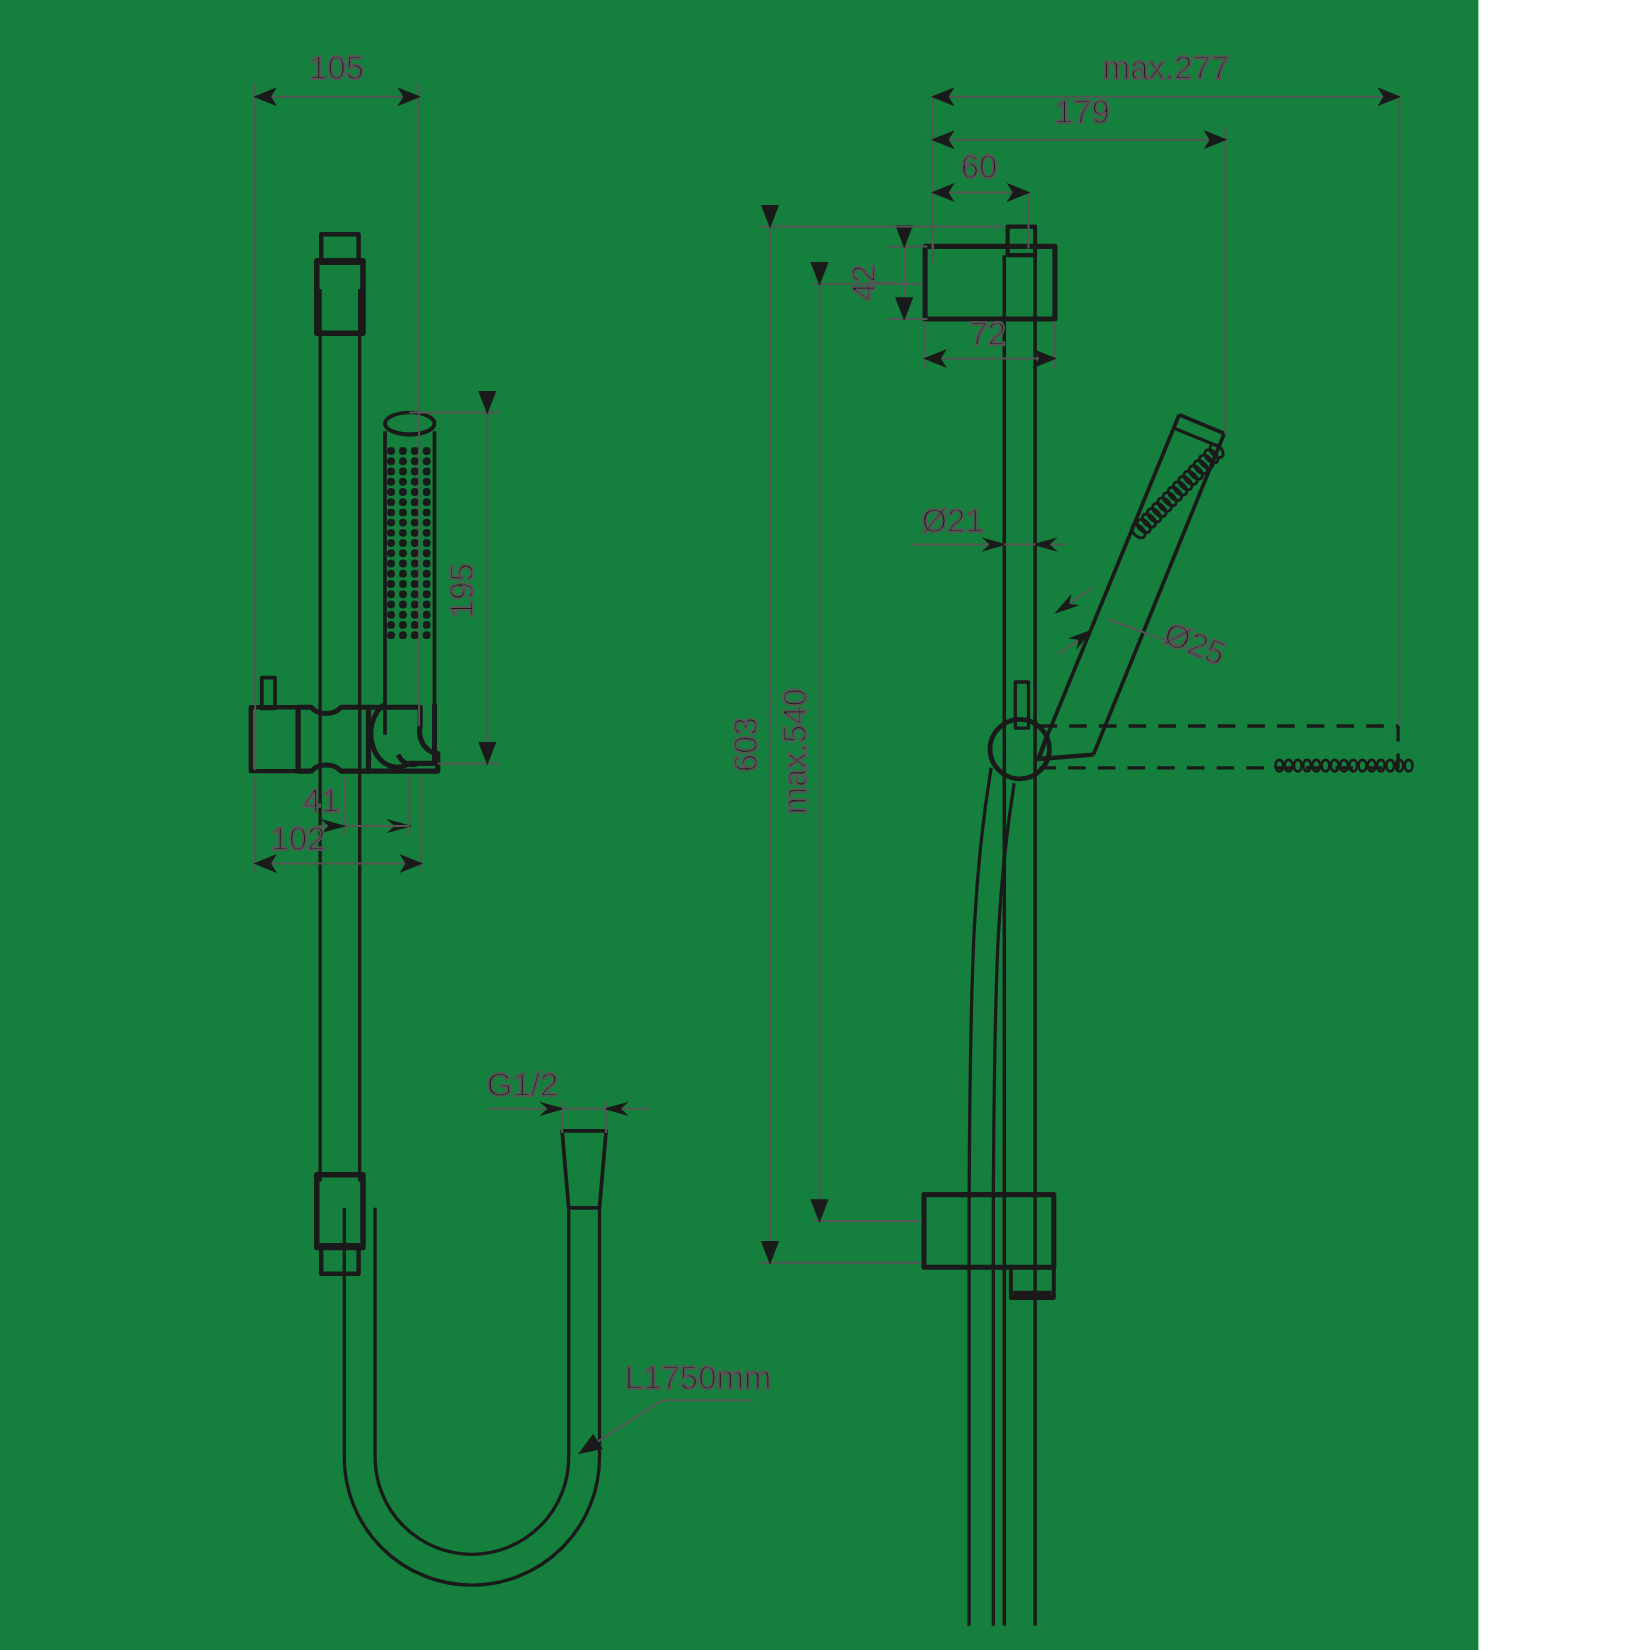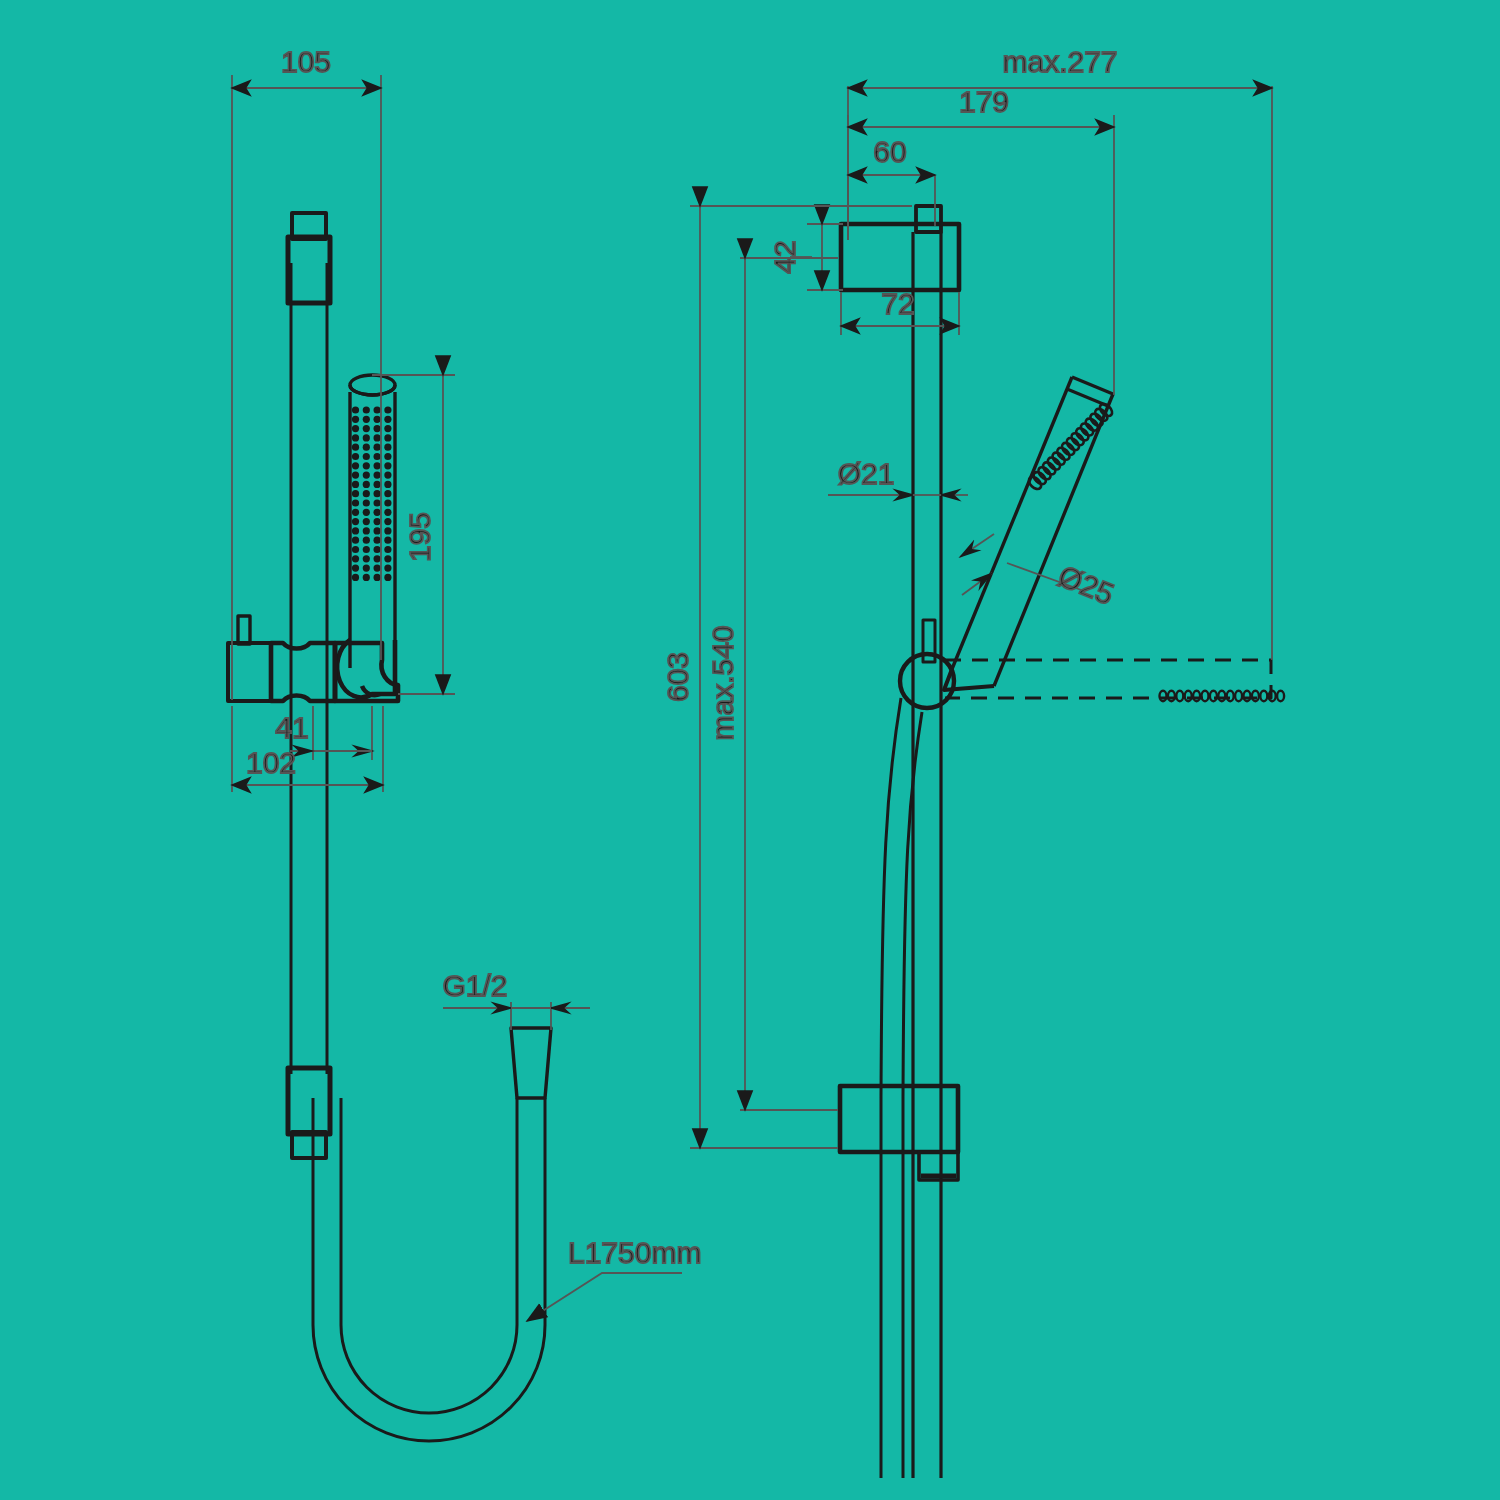--- a/index.html
+++ b/index.html
@@ -1,17 +1,17 @@
 <!DOCTYPE html>
 <html><head>
 <meta charset="utf-8">
 <style>
   html,body{margin:0;padding:0;background:#ffffff;}
   body{width:1500px;height:1500px;font-family:"Liberation Sans",sans-serif;}
-  #sheet{position:relative;width:1500px;height:1500px;overflow:hidden;background:#14b8a6;}
+  #sheet{position:relative;width:1344px;height:1500px;overflow:hidden;background:#15803d;}
   svg{display:block;}
   .dimtext{font-family:"Liberation Sans",sans-serif;font-size:30px;fill:#1a1a1a;}
 </style>
 </head>
 <body>
 
 <div id="sheet">
 <svg width="1500" height="1500" viewBox="0 0 1500 1500">
 
   <defs>

